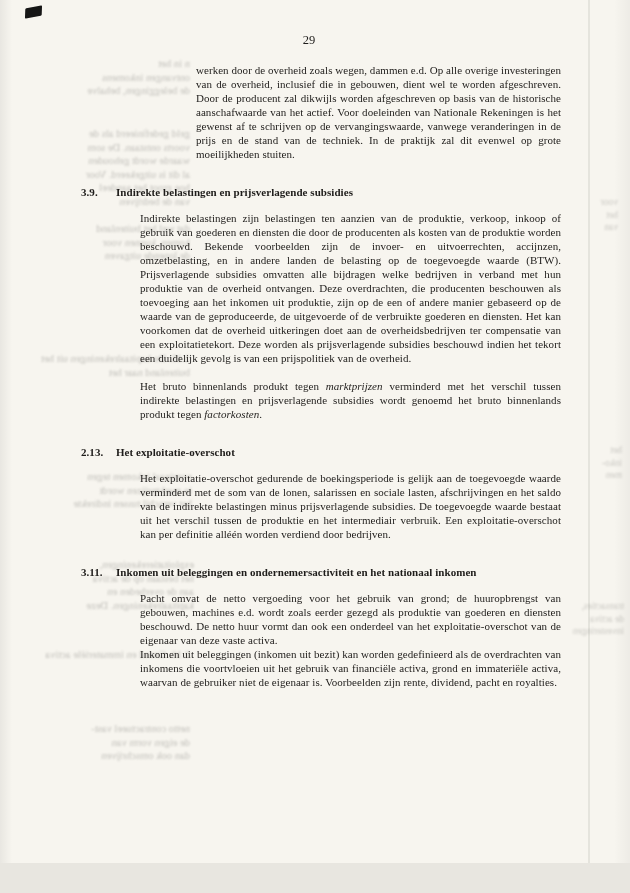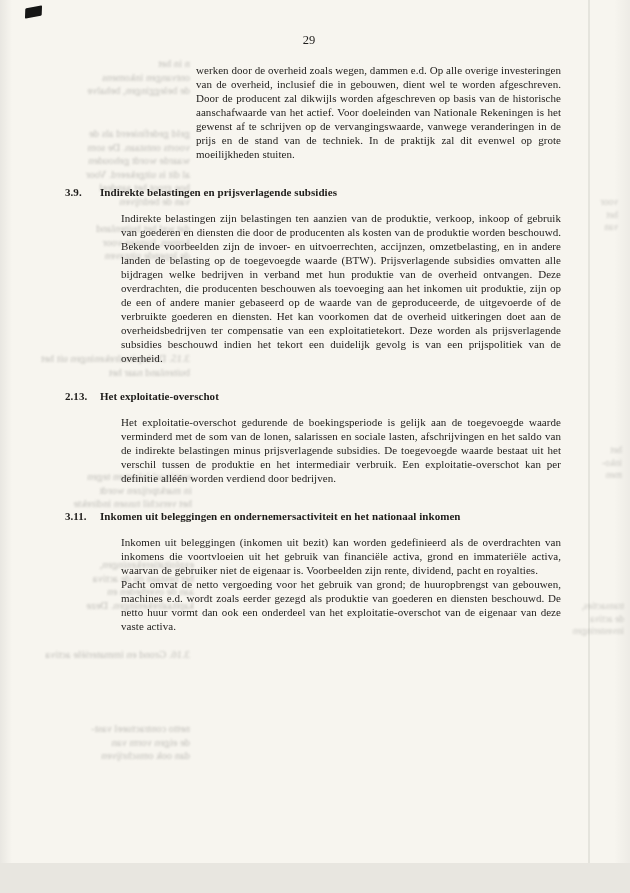--- a/index.html
+++ b/index.html
@@ -38,27 +38,27 @@
     letter-spacing: 0.05px;
   }
 
   .para { margin: 0 0 14px 131px; }
 
   .section { margin-top: 24px; }
 
   .section-heading {
     display: flex;
     font-weight: bold;
-    margin: 0 0 12px 0;
+    margin: 0 0 12px 16px;
     text-align: left;
   }
   .section-number { flex: 0 0 35px; }
   .section-title { flex: 1 1 auto; }
 
-  .section-body { margin: 0 0 14px 56px; }
+  .section-body { margin: 0 0 14px 75px; }
   .no-gap { margin-bottom: 0; }
 
   i { font-style: italic; }
 
   
   .bleed {
     position: absolute;
     transform: scaleX(-1);
     filter: blur(1.2px);
     opacity: 0.40;
@@ -139,33 +139,34 @@
   <div class="content">
 
     <p class="para">werken door de overheid zoals wegen, dammen e.d. Op alle overige investeringen van de overheid, inclusief die in gebouwen, dient wel te worden afgeschreven. Door de producent zal dikwijls worden afgeschreven op basis van de historische aanschafwaarde van het actief. Voor doeleinden van Nationale Rekeningen is het gewenst af te schrijven op de vervangingswaarde, vanwege veranderingen in de prijs en de stand van de techniek. In de praktijk zal dit evenwel op grote moeilijkheden stuiten.</p>
 
     <div class="section">
       <div class="section-heading">
         <span class="section-number">3.9.</span>
         <span class="section-title">Indirekte belastingen en prijsverlagende subsidies</span>
       </div>
       <p class="section-body">Indirekte belastingen zijn belastingen ten aanzien van de produktie, verkoop, inkoop of gebruik van goederen en diensten die door de producenten als kosten van de produktie worden beschouwd. Bekende voorbeelden zijn de invoer- en uitvoerrechten, accijnzen, omzetbelasting, en in andere landen de belasting op de toegevoegde waarde (BTW). Prijsverlagende subsidies omvatten alle bijdragen welke bedrijven in verband met hun produktie van de overheid ontvangen. Deze overdrachten, die producenten beschouwen als toevoeging aan het inkomen uit produktie, zijn op de een of andere manier gebaseerd op de waarde van de geproduceerde, de uitgevoerde of de verbruikte goederen en diensten. Het kan voorkomen dat de overheid uitkeringen doet aan de overheidsbedrijven ter compensatie van een exploitatietekort. Deze worden als prijsverlagende subsidies beschouwd indien het tekort een duidelijk gevolg is van een prijspolitiek van de overheid.</p>
+      <p class="section-body"><span>Het bruto binnenlands produkt tegen </span><i>marktprijzen</i><span> verminderd met het verschil tussen indirekte belastingen en prijsverlagende subsidies wordt genoemd het bruto binnenlands produkt tegen </span><i>factorkosten</i><span>.</span></p>
     </div>
 
     <div class="section">
       <div class="section-heading">
         <span class="section-number">2.13.</span>
         <span class="section-title">Het exploitatie-overschot</span>
       </div>
       <p class="section-body">Het exploitatie-overschot gedurende de boekingsperiode is gelijk aan de toegevoegde waarde verminderd met de som van de lonen, salarissen en sociale lasten, afschrijvingen en het saldo van de indirekte belastingen minus prijsverlagende subsidies. De toegevoegde waarde bestaat uit het verschil tussen de produktie en het intermediair verbruik. Een exploitatie-overschot kan per definitie alléén worden verdiend door bedrijven.</p>
     </div>
 
     <div class="section">
       <div class="section-heading">
         <span class="section-number">3.11.</span>
         <span class="section-title">Inkomen uit beleggingen en ondernemersactiviteit en het nationaal inkomen</span>
       </div>
+      <p class="section-body no-gap">Pacht omvat de netto vergoeding voor het gebruik van grond; de huuropbrengst van gebouwen, machines e.d. wordt zoals eerder gezegd als produktie van goederen en diensten beschouwd. De netto huur vormt dan ook een onderdeel van het exploitatie-overschot van de eigenaar van deze vaste activa.</p>
       <p class="section-body no-gap">Inkomen uit beleggingen (inkomen uit bezit) kan worden gedefinieerd als de overdrachten van inkomens die voortvloeien uit het gebruik van financiële activa, grond en immateriële activa, waarvan de gebruiker niet de eigenaar is. Voorbeelden zijn rente, dividend, pacht en royalties.</p>
-      <p class="section-body no-gap">Pacht omvat de netto vergoeding voor het gebruik van grond; de huuropbrengst van gebouwen, machines e.d. wordt zoals eerder gezegd als produktie van goederen en diensten beschouwd. De netto huur vormt dan ook een onderdeel van het exploitatie-overschot van de eigenaar van deze vaste activa.</p>
     </div>
 
   </div>
 </div>
 
 </body></html>

